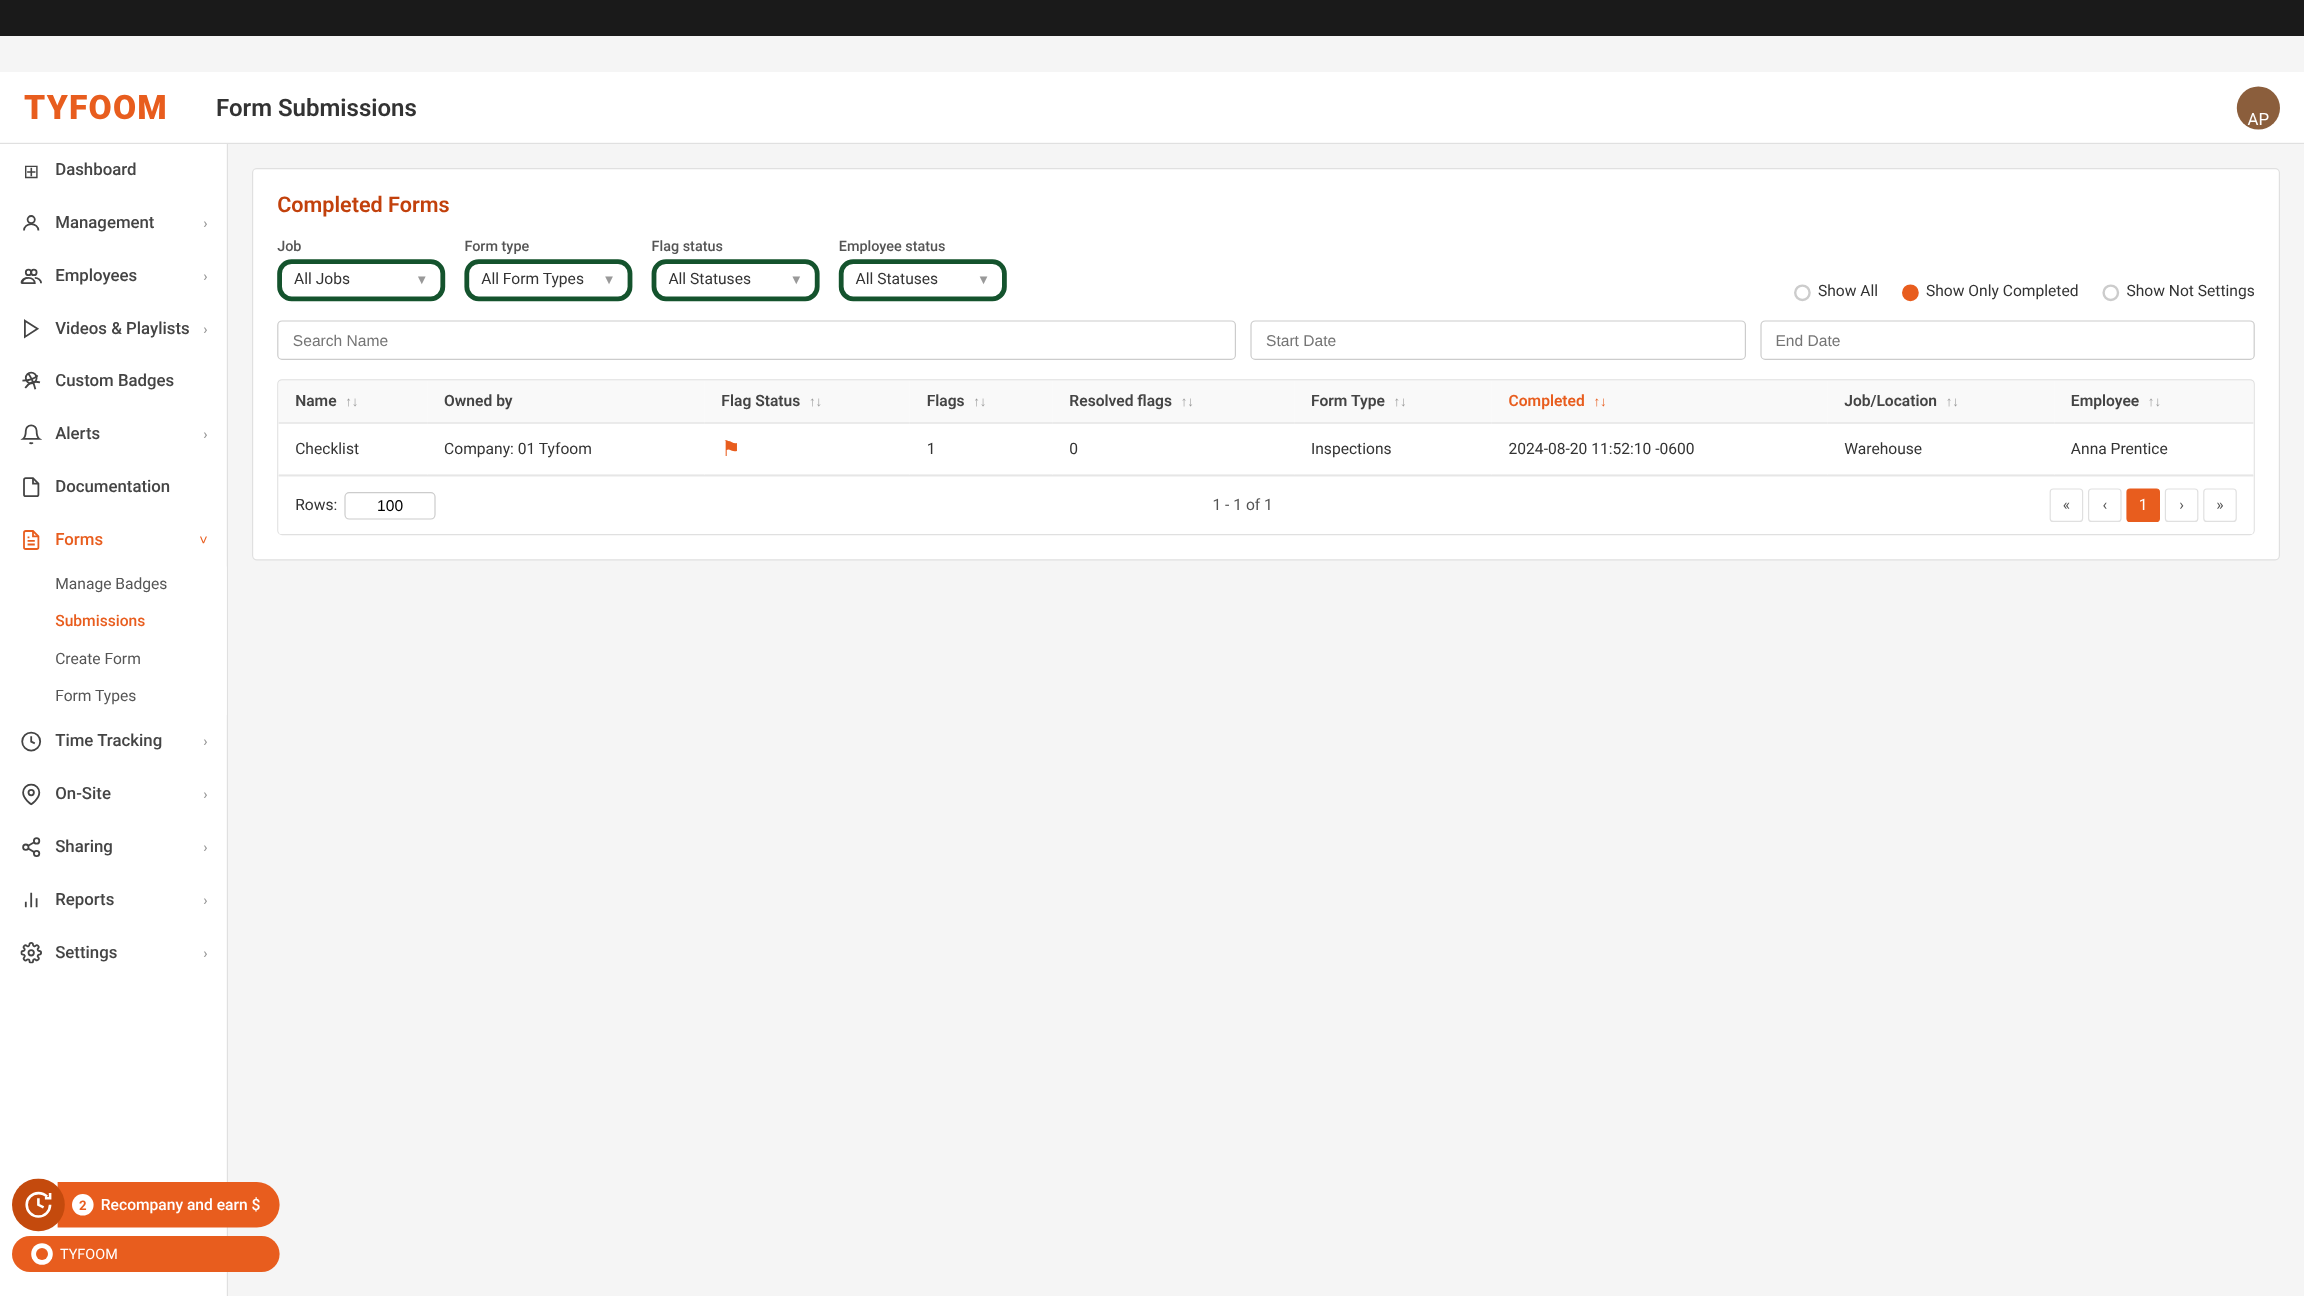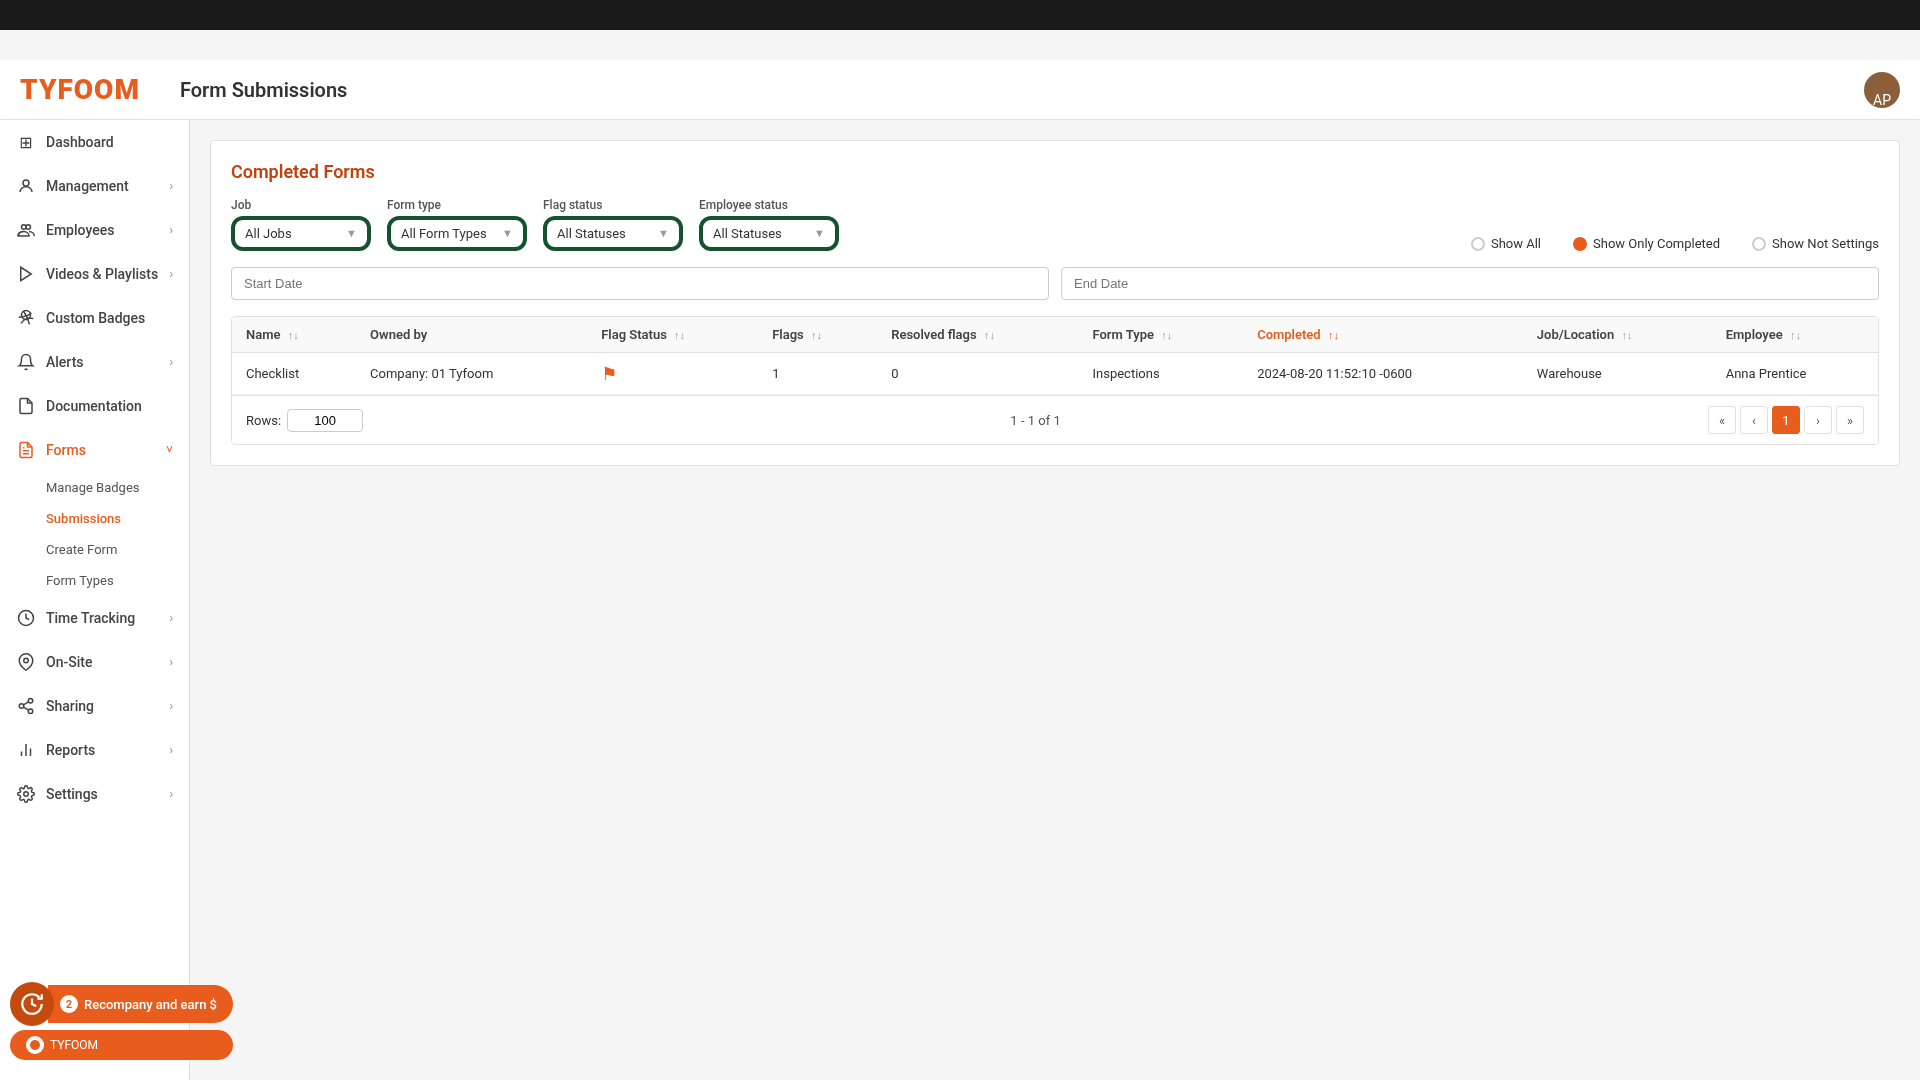--- a/index.html
+++ b/index.html
@@ -37,21 +37,21 @@
 
     
     .filters-row { display: flex; align-items: flex-end; gap: 16px; margin-bottom: 16px; flex-wrap: wrap; }
     .filter-group { display: flex; flex-direction: column; gap: 4px; }
     .filter-label { font-size: 12px; color: #555; font-weight: 500; }
     .filter-select { display: flex; align-items: center; border: 4px solid #14532d; border-radius: 12px; padding: 6px 10px; background: #fff; cursor: pointer; min-width: 140px; font-size: 13px; gap: 6px; justify-content: space-between; }
     .filter-select span { color: #333; }
     .filter-select .arrow { color: #999; font-size: 11px; }
 
     
-    .radio-row { display: flex; align-items: center; gap: 32px; margin-left: auto; margin-top: 37px; }
+    .radio-row { display: flex; align-items: center; gap: 20px; margin-left: auto; margin-top: 37px; }
     .radio-item { display: flex; align-items: center; gap: 6px; cursor: pointer; font-size: 13px; }
     .radio-circle { width: 14px; height: 14px; border-radius: 50%; border: 2px solid #ccc; }
     .radio-circle.active { border-color: #e85d1e; background: #e85d1e; }
 
     
     .search-row { display: flex; gap: 12px; margin-bottom: 16px; }
     .search-input { flex: 1; border: 1px solid #ccc; border-radius: 4px; padding: 8px 12px; font-size: 13px; color: #999; }
     .date-input { flex: 0.5; border: 1px solid #ccc; border-radius: 4px; padding: 8px 12px; font-size: 13px; color: #999; }
 
     
@@ -325,20 +325,21 @@
             <span>Show Only Completed</span>
           </div>
           <div class="radio-item">
             <div class="radio-circle"></div>
             <span>Show Not Settings</span>
           </div>
         </div>
       </div>
 
       <div class="search-row">
+        <input class="search-input" type="text" placeholder="Search Name" style="">
         <input class="date-input" type="text" placeholder="Start Date" style="">
         <input class="date-input" type="text" placeholder="End Date" style="">
       </div>
 
       <div class="table-wrap">
         <table>
           <thead>
             <tr>
               <th>Name <span class="sort-icon">↑↓</span></th>
               <th>Owned by</th>

